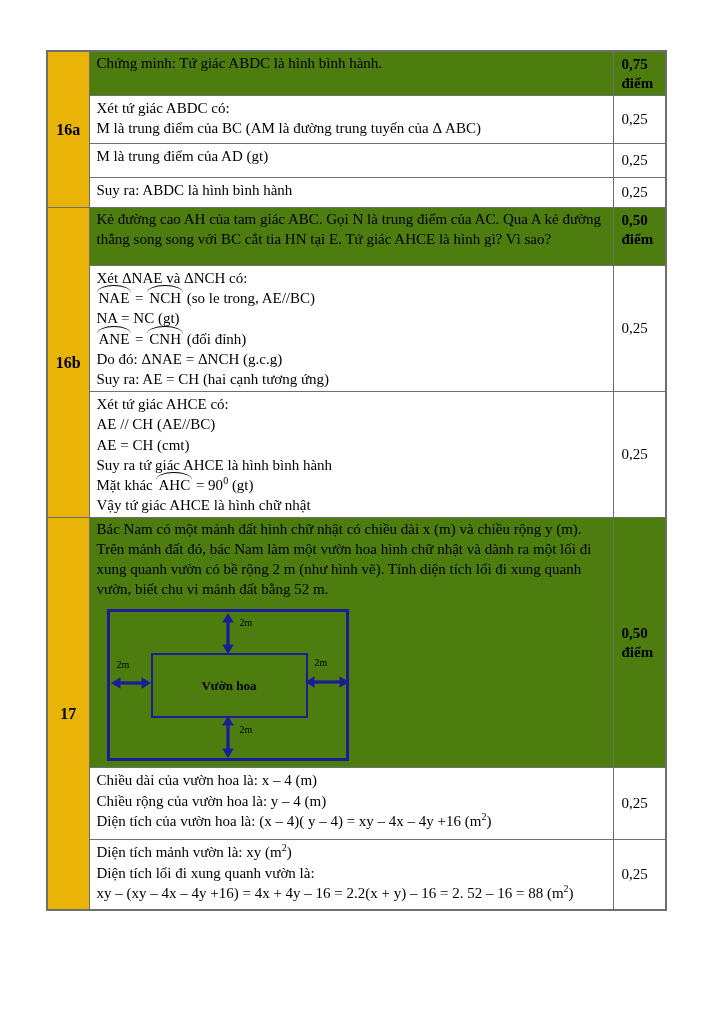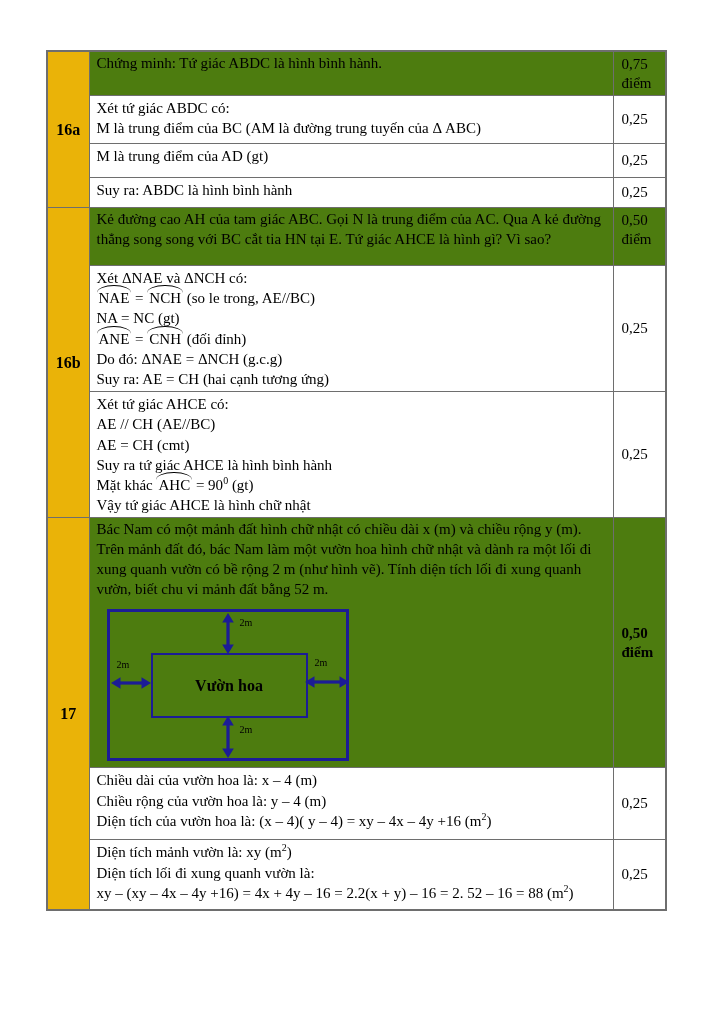--- a/index.html
+++ b/index.html
@@ -15,21 +15,21 @@
   }
   table.answers, table.answers td { border:1px solid #6e6e6e; }
   table.answers { border-width:2px; }
   td { vertical-align:top; }
   td.pid {
     width:42px; text-align:center; vertical-align:middle;
     font-weight:bold; font-size:16px; background:#eab308;
   }
   td.cc { width:524px; padding:2px 7px 2px 7px; line-height:1.28; }
   td.score { width:53px; padding:2px 2px 2px 8px; vertical-align:middle; }
-  td.score-head { font-weight:normal; vertical-align:top; padding-top:3px; }
+  td.score-head { font-weight:bold; vertical-align:top; padding-top:3px; }
   td.score-mid { font-weight:bold; vertical-align:middle; }
   .shade { background:#4d7c0f; }
   .line { min-height:19px; padding-top:1px; }
   .sup { vertical-align:super; font-size:10px; line-height:0; }
   .ang { position:relative; display:inline-block; padding:0 2px; }
   .ang::before {
     content:''; position:absolute; left:0; right:0; top:-4px; height:7px;
     border-top:1.4px solid #000;
     border-radius:50% 50% 0 0 / 100% 100% 0 0;
   }
@@ -37,21 +37,21 @@
   
   .fig-outer {
     position:relative; width:242px; height:152px;
     border:3px solid #1c1c96; margin:10px 0 4px 10px;
   }
   .fig-inner {
     position:absolute; left:41px; top:41px; width:157px; height:65px;
     border:2.5px solid #1c1c96;
     display:flex; align-items:center; justify-content:center;
   }
-  .fig-center-label { font-weight:bold; font-size:16px; color:#000;font-family:Liberation Serif, serif; }
+  .fig-center-label { font-weight:bold; font-size:13px; color:#000;font-family:Liberation Serif, serif; }
   .fig-label { position:absolute; font-weight:normal; font-size:10px; color:#000; }
   .fig-label.top    { left:130px; top:5px; }
   .fig-label.left   { left:7px;   top:47px; }
   .fig-label.right  { left:205px; top:45px; }
   .fig-label.bottom { left:130px; top:112px; }
   .arr { position:absolute; }
   .arr.top    { left:108px; top:1px; }
   .arr.bottom { left:108px; top:104px; }
   .arr.left   { left:1px;   top:61px; }
   .arr.right  { left:195px; top:60px; }

